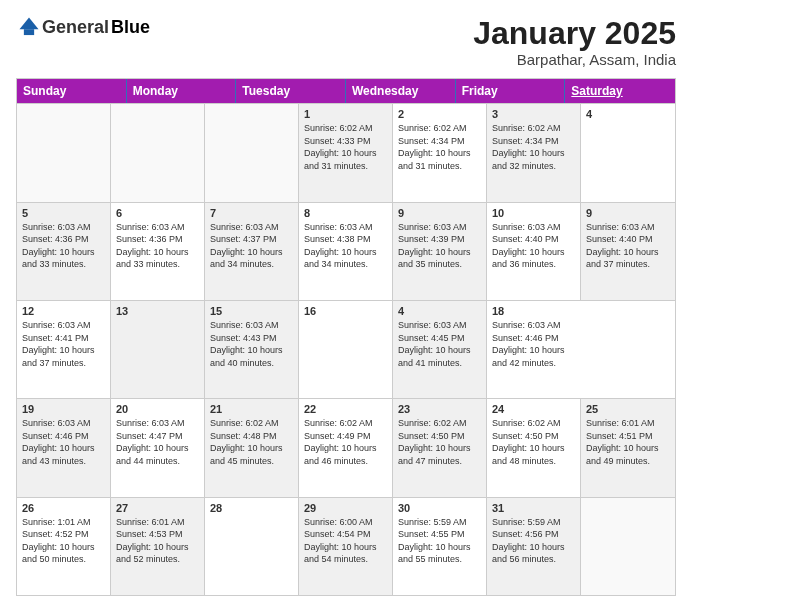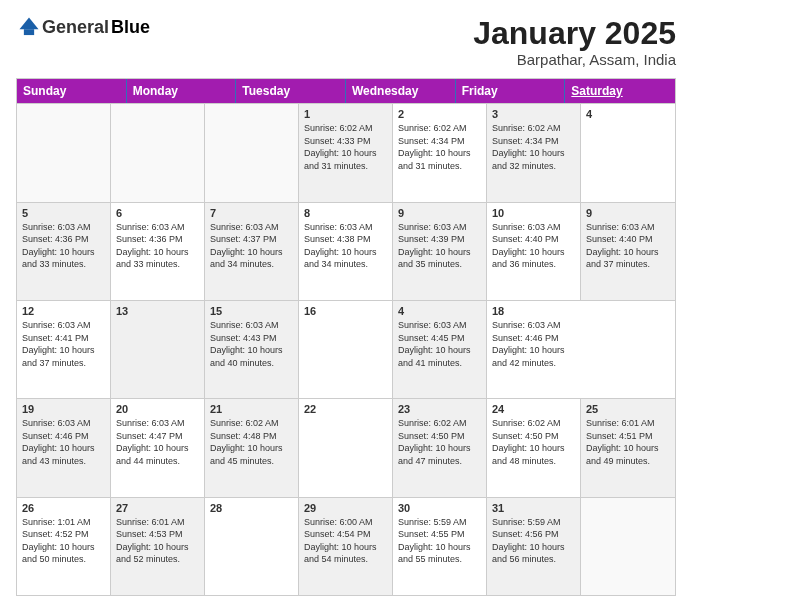--- a/index.html
+++ b/index.html
@@ -262,20 +262,24 @@
           </div>
           <div class="cal-cell shaded">
             <span class="day-num">21</span>
             <div class="cell-text">Sunrise: 6:02 AM
 Sunset: 4:48 PM
 Daylight: 10 hours
 and 45 minutes.</div>
           </div>
           <div class="cal-cell">
             <span class="day-num">22</span>
+            <div class="cell-text">Sunrise: 6:02 AM
+Sunset: 4:49 PM
+Daylight: 10 hours
+and 46 minutes.</div>
           </div>
           <div class="cal-cell shaded">
             <span class="day-num">23</span>
             <div class="cell-text">Sunrise: 6:02 AM
 Sunset: 4:50 PM
 Daylight: 10 hours
 and 47 minutes.</div>
           </div>
           <div class="cal-cell">
             <span class="day-num">24</span>

